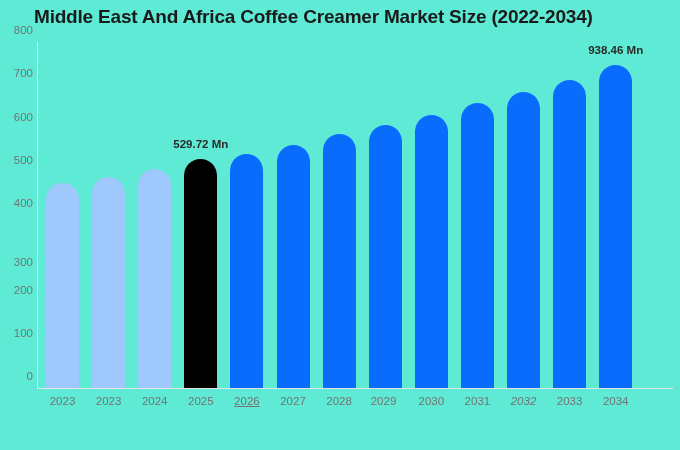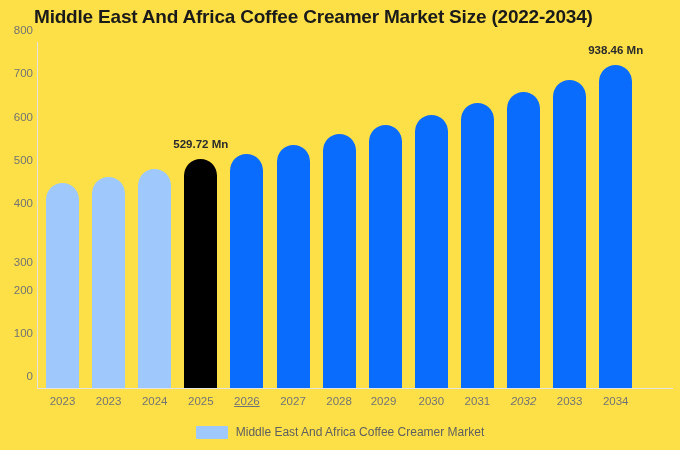--- a/index.html
+++ b/index.html
@@ -8,21 +8,21 @@
     height: 450px;
     background: #ffffff;
     font-family: "Liberation Sans", sans-serif;
     overflow: hidden;
   }
 
   #chart-root {
     position: relative;
     width: 680px;
     height: 450px;
-    background: #fde047;
+    background: #5eead4;
   }
 
   
   #chart-title {
     position: absolute;
     left: 34px;
     top: 6px;
     width: 620px;
     font-size: 19px;
     font-weight: bold;
@@ -186,24 +186,20 @@
       </div>
       <div class="bar-slot" style="left: 516.1px; height: 346px;">
         <div class="bar" style="height: 308.373px; background: rgb(10, 108, 253);"></div>
       </div>
       <div class="bar-slot" style="left: 562.2px; height: 346px;">
         <div class="bar" style="height: 323.372px; background: rgb(10, 108, 253);"></div>
       </div>
       <div class="bar-label" style="left: 578.7px; bottom: 332.372px;">938.46 Mn</div>
     </div>
 
-  <div id="legend">
-    <span id="legend-swatch" style="background: rgb(159, 201, 253);"></span>
-    <span id="legend-label">Middle East And Africa Coffee Creamer Market</span>
-  </div>
 
 <div class="x-tick" style="left: 46px; margin-left: -13.5px;">2023</div>
     <div class="x-tick" style="left: 92.1px; margin-left: -13.5px;">2023</div>
     <div class="x-tick" style="left: 138.2px; margin-left: -13.5px;">2024</div>
     <div class="x-tick" style="left: 184.3px; margin-left: -13.5px;">2025</div>
     <div class="x-tick" style="left: 230.4px; margin-left: -13.5px; text-decoration: underline;">2026</div>
     <div class="x-tick" style="left: 276.5px; margin-left: -13.5px;">2027</div>
     <div class="x-tick" style="left: 322.6px; margin-left: -13.5px;">2028</div>
     <div class="x-tick" style="left: 367px; margin-left: -13.5px;">2029</div>
     <div class="x-tick" style="left: 414.8px; margin-left: -13.5px;">2030</div>

